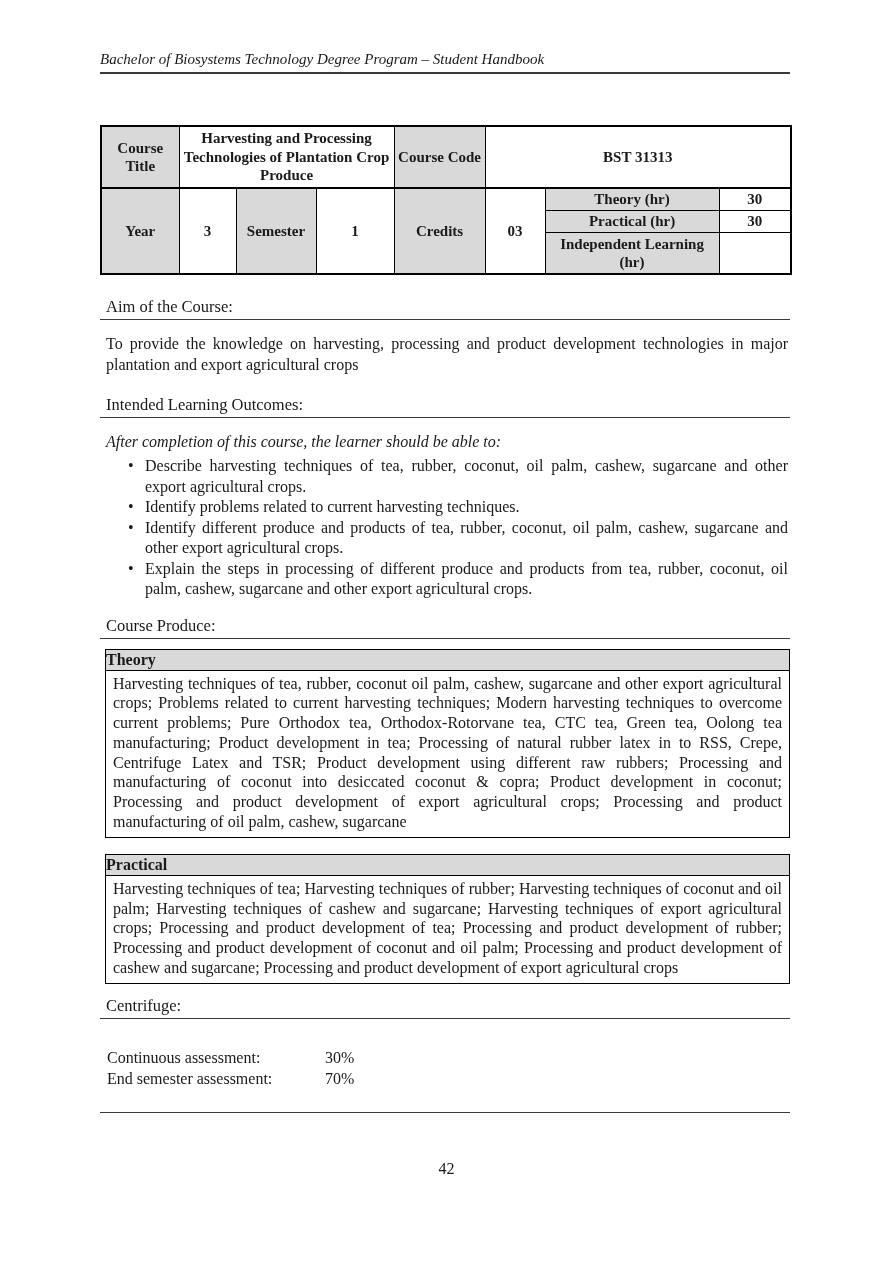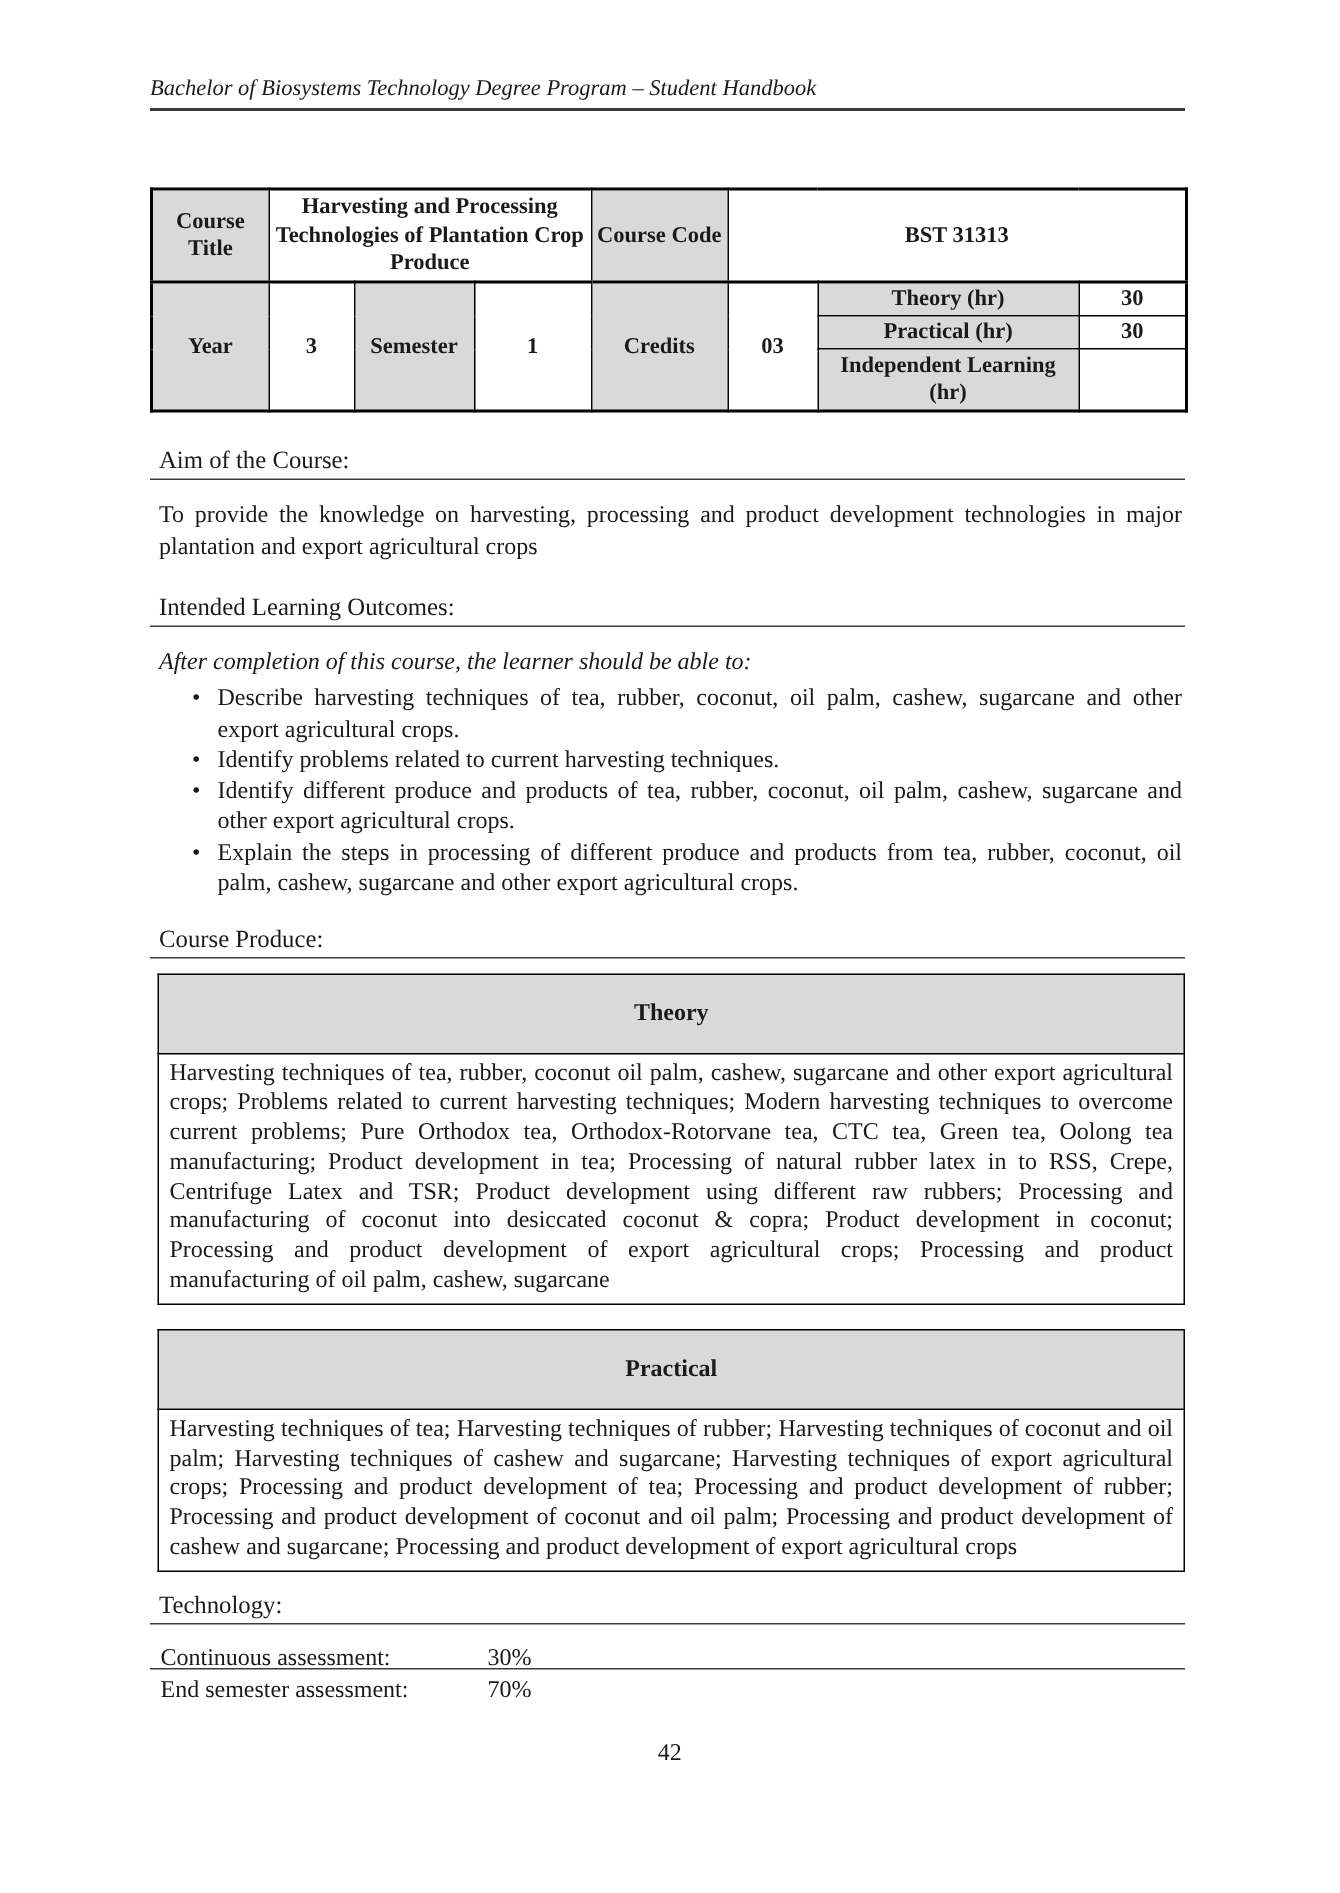--- a/index.html
+++ b/index.html
@@ -111,38 +111,37 @@
     table-layout: fixed;
     width: 685px;
     margin-left: 5px;
     border: 1px solid #000;
   }
   table.capsule-table .cap-head {
     background: var(--header-bg, #d9d9d9);
     border: 1px solid #000;
     font-weight: bold;
     font-size: 16px;
-    text-align: center;
     height: 20px;
     line-height: 20px;
-    padding: 16px;
+    padding: 0;
   }
   table.capsule-table .cap-body {
     border: 1px solid #000;
     font-size: 16px;
     line-height: 19.8px;
     text-align: justify;
     vertical-align: top;
     padding: 3px 7px 5px 7px;
   }
   .mt-theory    { margin-top: 10px; }
   .mt-practical { margin-top: 16px; }
 
   
-  .assessment-rows { margin-top: 12px; padding-left: 7px; }
+  .assessment-rows { margin-top: 28px; padding-left: 7px; }
   .assessment-row { display: flex; font-size: 16px; line-height: 21px; }
   .assessment-row .a-label { width: 218px; }
   .assessment-row .a-value { width: 100px; }
 
   
   .footer-rule {
     position: absolute;
     left: 100px;
     width: 690px;
     top: 1112px;
@@ -235,21 +234,21 @@
       <tbody>
         <tr>
           <td class="cap-head">Practical</td>
         </tr>
         <tr>
           <td class="cap-body">Harvesting techniques of tea; Harvesting techniques of rubber; Harvesting techniques of coconut and oil palm; Harvesting techniques of cashew and sugarcane; Harvesting techniques of export agricultural crops; Processing and product development of tea; Processing and product development of rubber; Processing and product development of coconut and oil palm; Processing and product development of cashew and sugarcane; Processing and product development of export agricultural crops</td>
         </tr>
       </tbody>
     </table>
 
-    <div class="section-heading mt-asmt">Technology:</div>
+    <div class="section-heading mt-asmt">Centrifuge:</div>
     <div class="assessment-rows">
       <div class="assessment-row">
         <span class="a-label">Continuous assessment:</span>
         <span class="a-value">30%</span>
       </div>
       <div class="assessment-row">
         <span class="a-label">End semester assessment:</span>
         <span class="a-value">70%</span>
       </div>
     </div>

